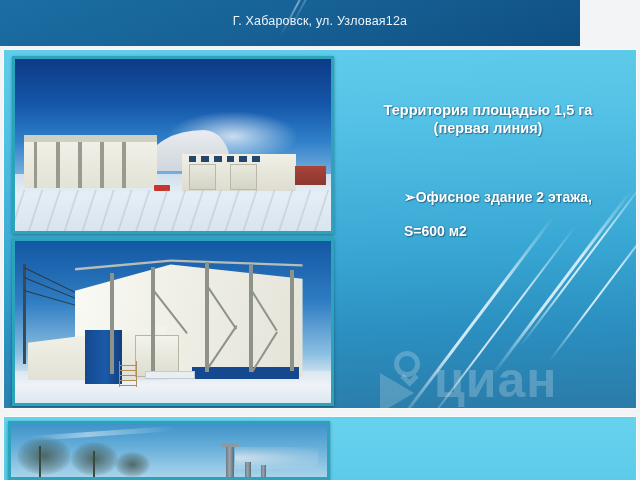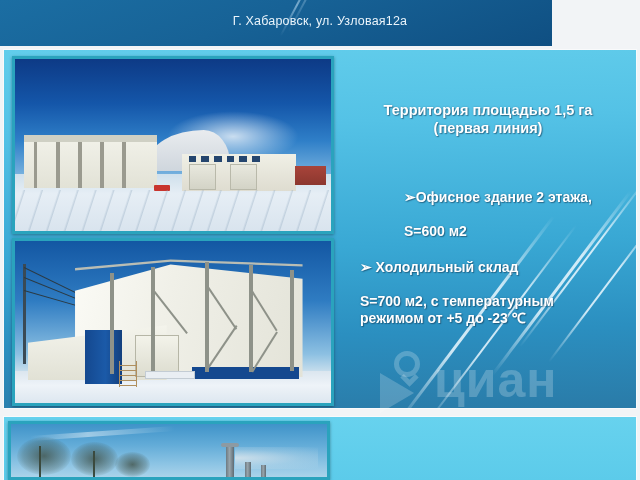--- a/index.html
+++ b/index.html
@@ -16,20 +16,21 @@
     font-family: "Liberation Sans", sans-serif;
   }
 
   
   .header-bar {
     position: absolute;
     left: 0; top: 0;
     width: 552px; height: 46px;
     background: linear-gradient(160deg, #1b6ea3 0%, #176296 45%, #0f4f82 100%);
     overflow: hidden;
+    padding-left: 28px;
   }
   .header-bar .hdr-streak {
     position: absolute;
     width: 2px;
     height: 70px;
     background: linear-gradient(to bottom, rgba(255,255,255,0) 0%, rgba(200,230,250,.55) 50%, rgba(255,255,255,0) 100%);
     transform: rotate(28deg);
   }
   .header-title {
     position: absolute;
@@ -314,25 +315,20 @@
 
     <div class="text-col">
       <div class="tx tx-title">Территория площадью 1,5 га
 (первая линия)</div>
 
       <div class="tx tx-b1">
         <span class="bullet">➢</span><span>Офисное здание 2 этажа,</span><br>
         <span> S=600 м2</span>
       </div>
 
-      <div class="tx tx-b2">
-        <span class="bullet">➢</span><span> Холодильный склад</span><br>
-        <span>S=700 м2, с температурным
-режимом от +5 до -23 ℃</span>
-      </div>
     </div>
 
   </div>
 
   <div class="wm wm-logo">
     <div class="wm-pin-wrap">
       <div class="wm-pin"></div>
       <div class="wm-chev"></div>
     </div>
     <div class="wm-word">циан</div>

